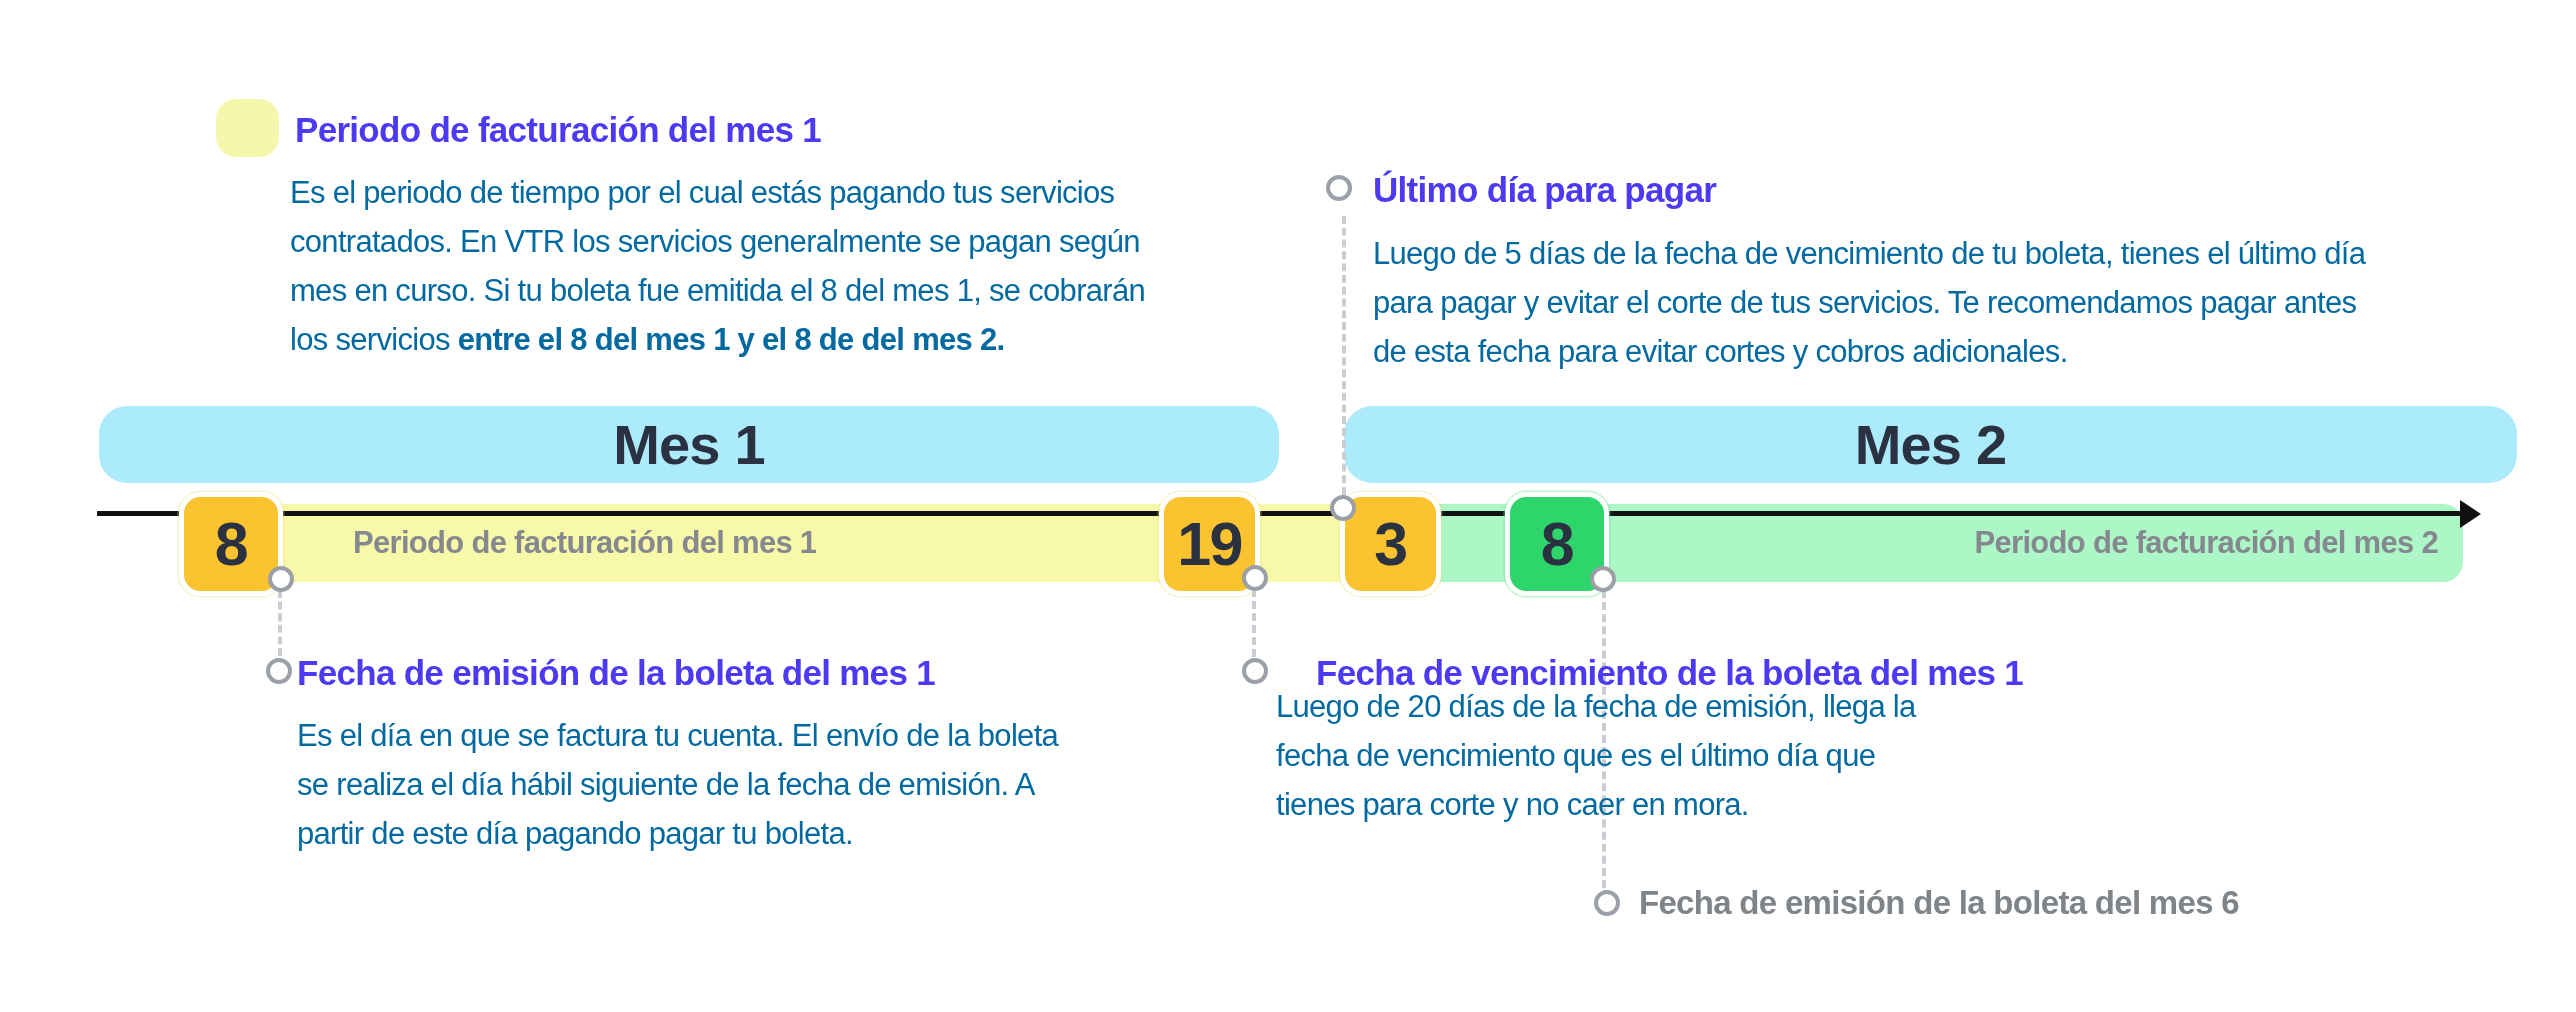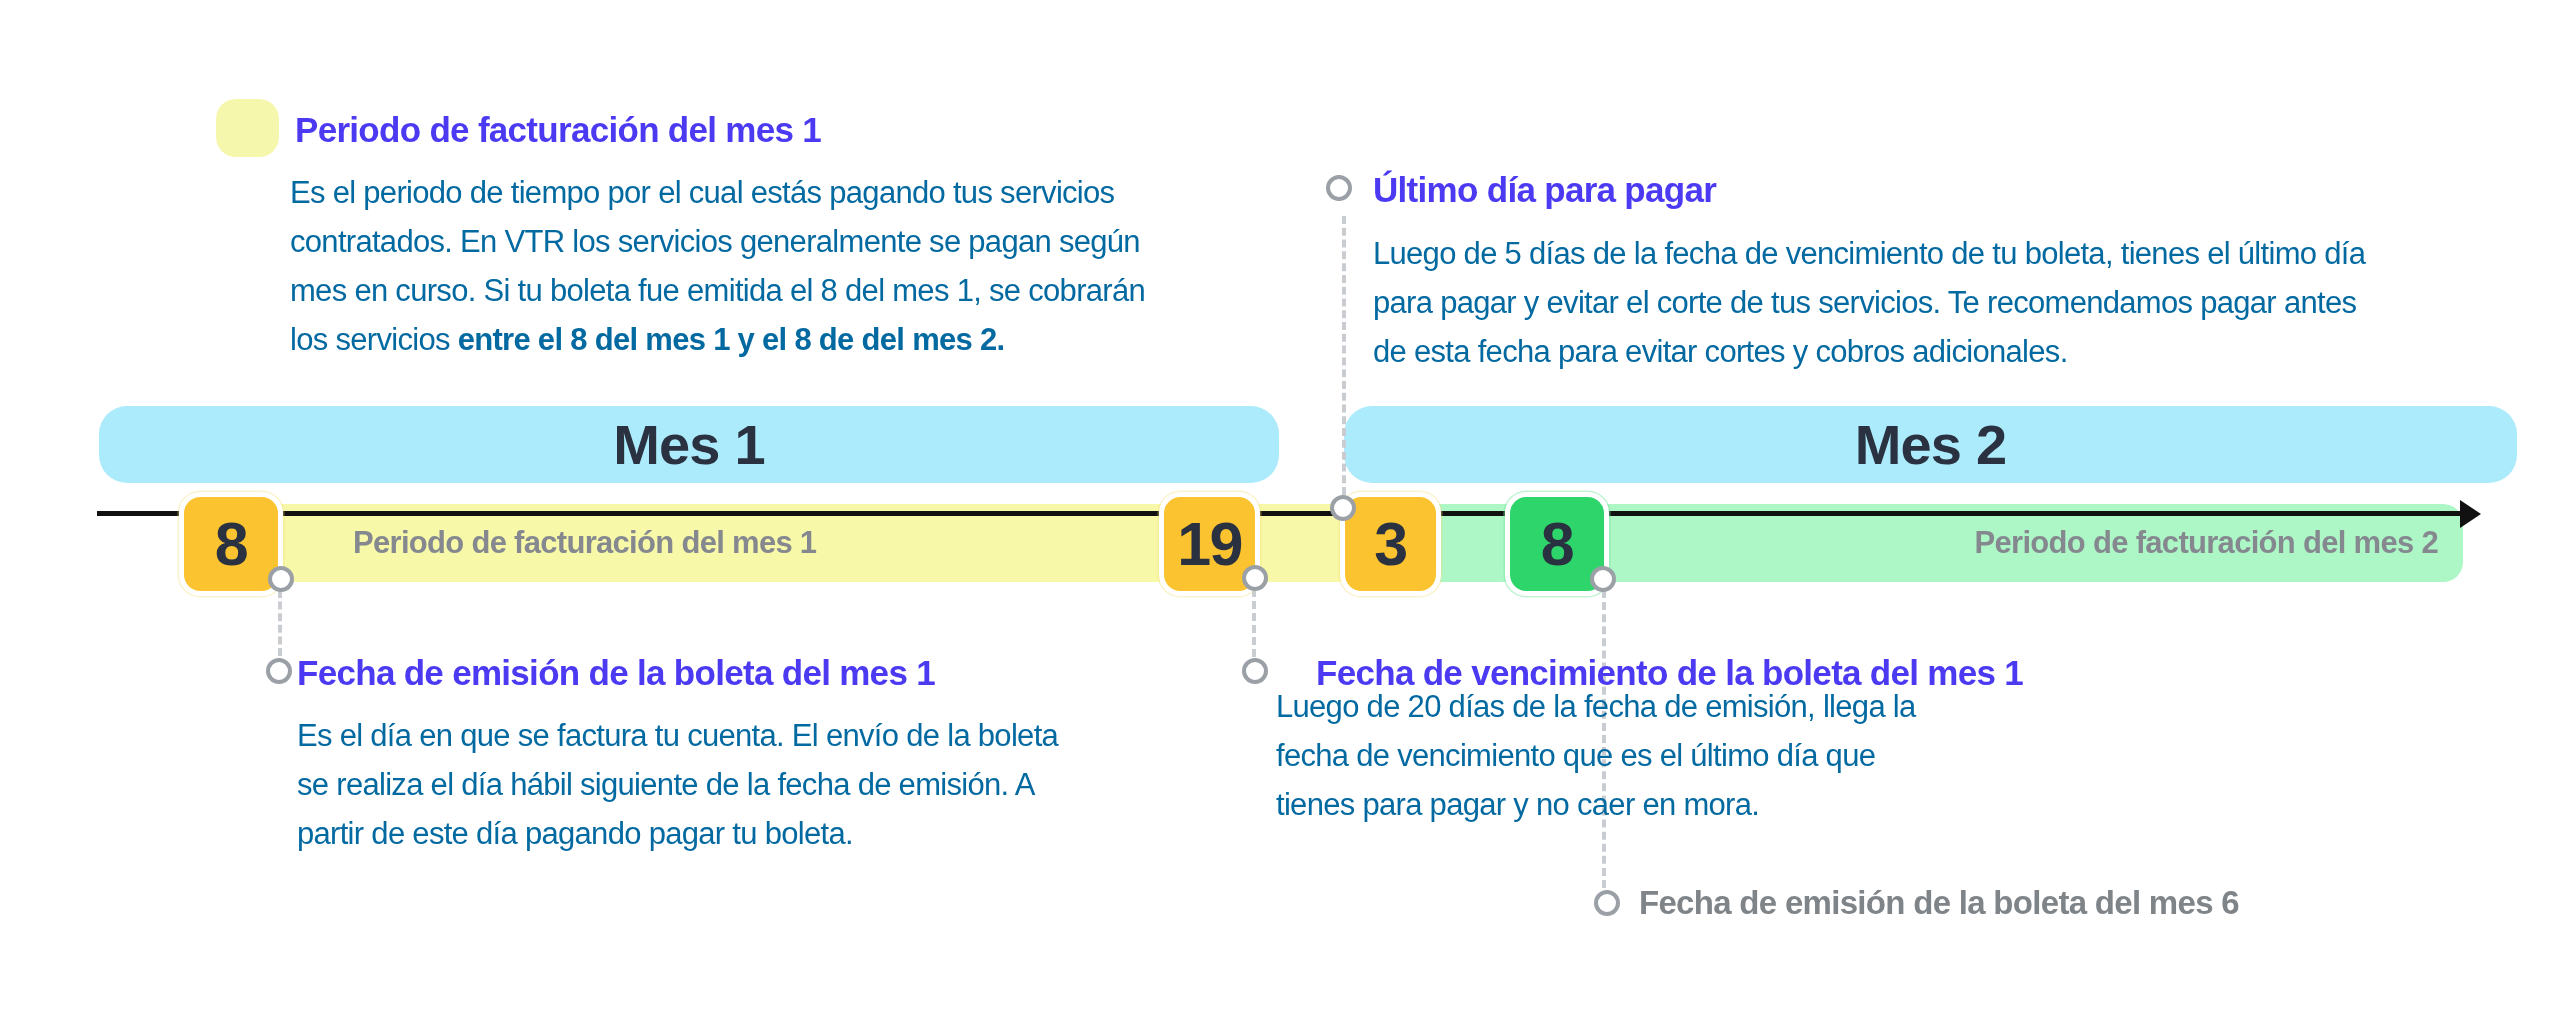--- a/index.html
+++ b/index.html
@@ -117,20 +117,20 @@
     <div>Es el día en que se factura tu cuenta. El envío de la boleta</div>
     <div>se realiza el día hábil siguiente de la fecha de emisión. A</div>
     <div>partir de este día pagando pagar tu boleta.</div>
   </div>
 
   <div class="dot" style="left:1242px;top:658px;"></div>
   <div class="h-purple note-layer" style="left:1316px;top:653px;">Fecha de vencimiento de la boleta del mes 1</div>
   <div class="body-text note-layer" style="left:1276px;top:682px;width:907px;">
     <div>Luego de 20 días de la fecha de emisión, llega la</div>
     <div>fecha de vencimiento que es el último día que</div>
-    <div>tienes para pagar y no caer en mora.</div>
+    <div>tienes para corte y no caer en mora.</div>
   </div>
 
   <div class="dot" style="left:1594px;top:890px;"></div>
   <div class="note-layer" style="position:absolute;left:1639px;top:884px;font-weight:bold;font-size:33px;color:#7F8489;letter-spacing:-0.7px;white-space:nowrap;">Fecha de emisión de la boleta del mes 6</div>
 
 </div>
 
 
 </body></html>

